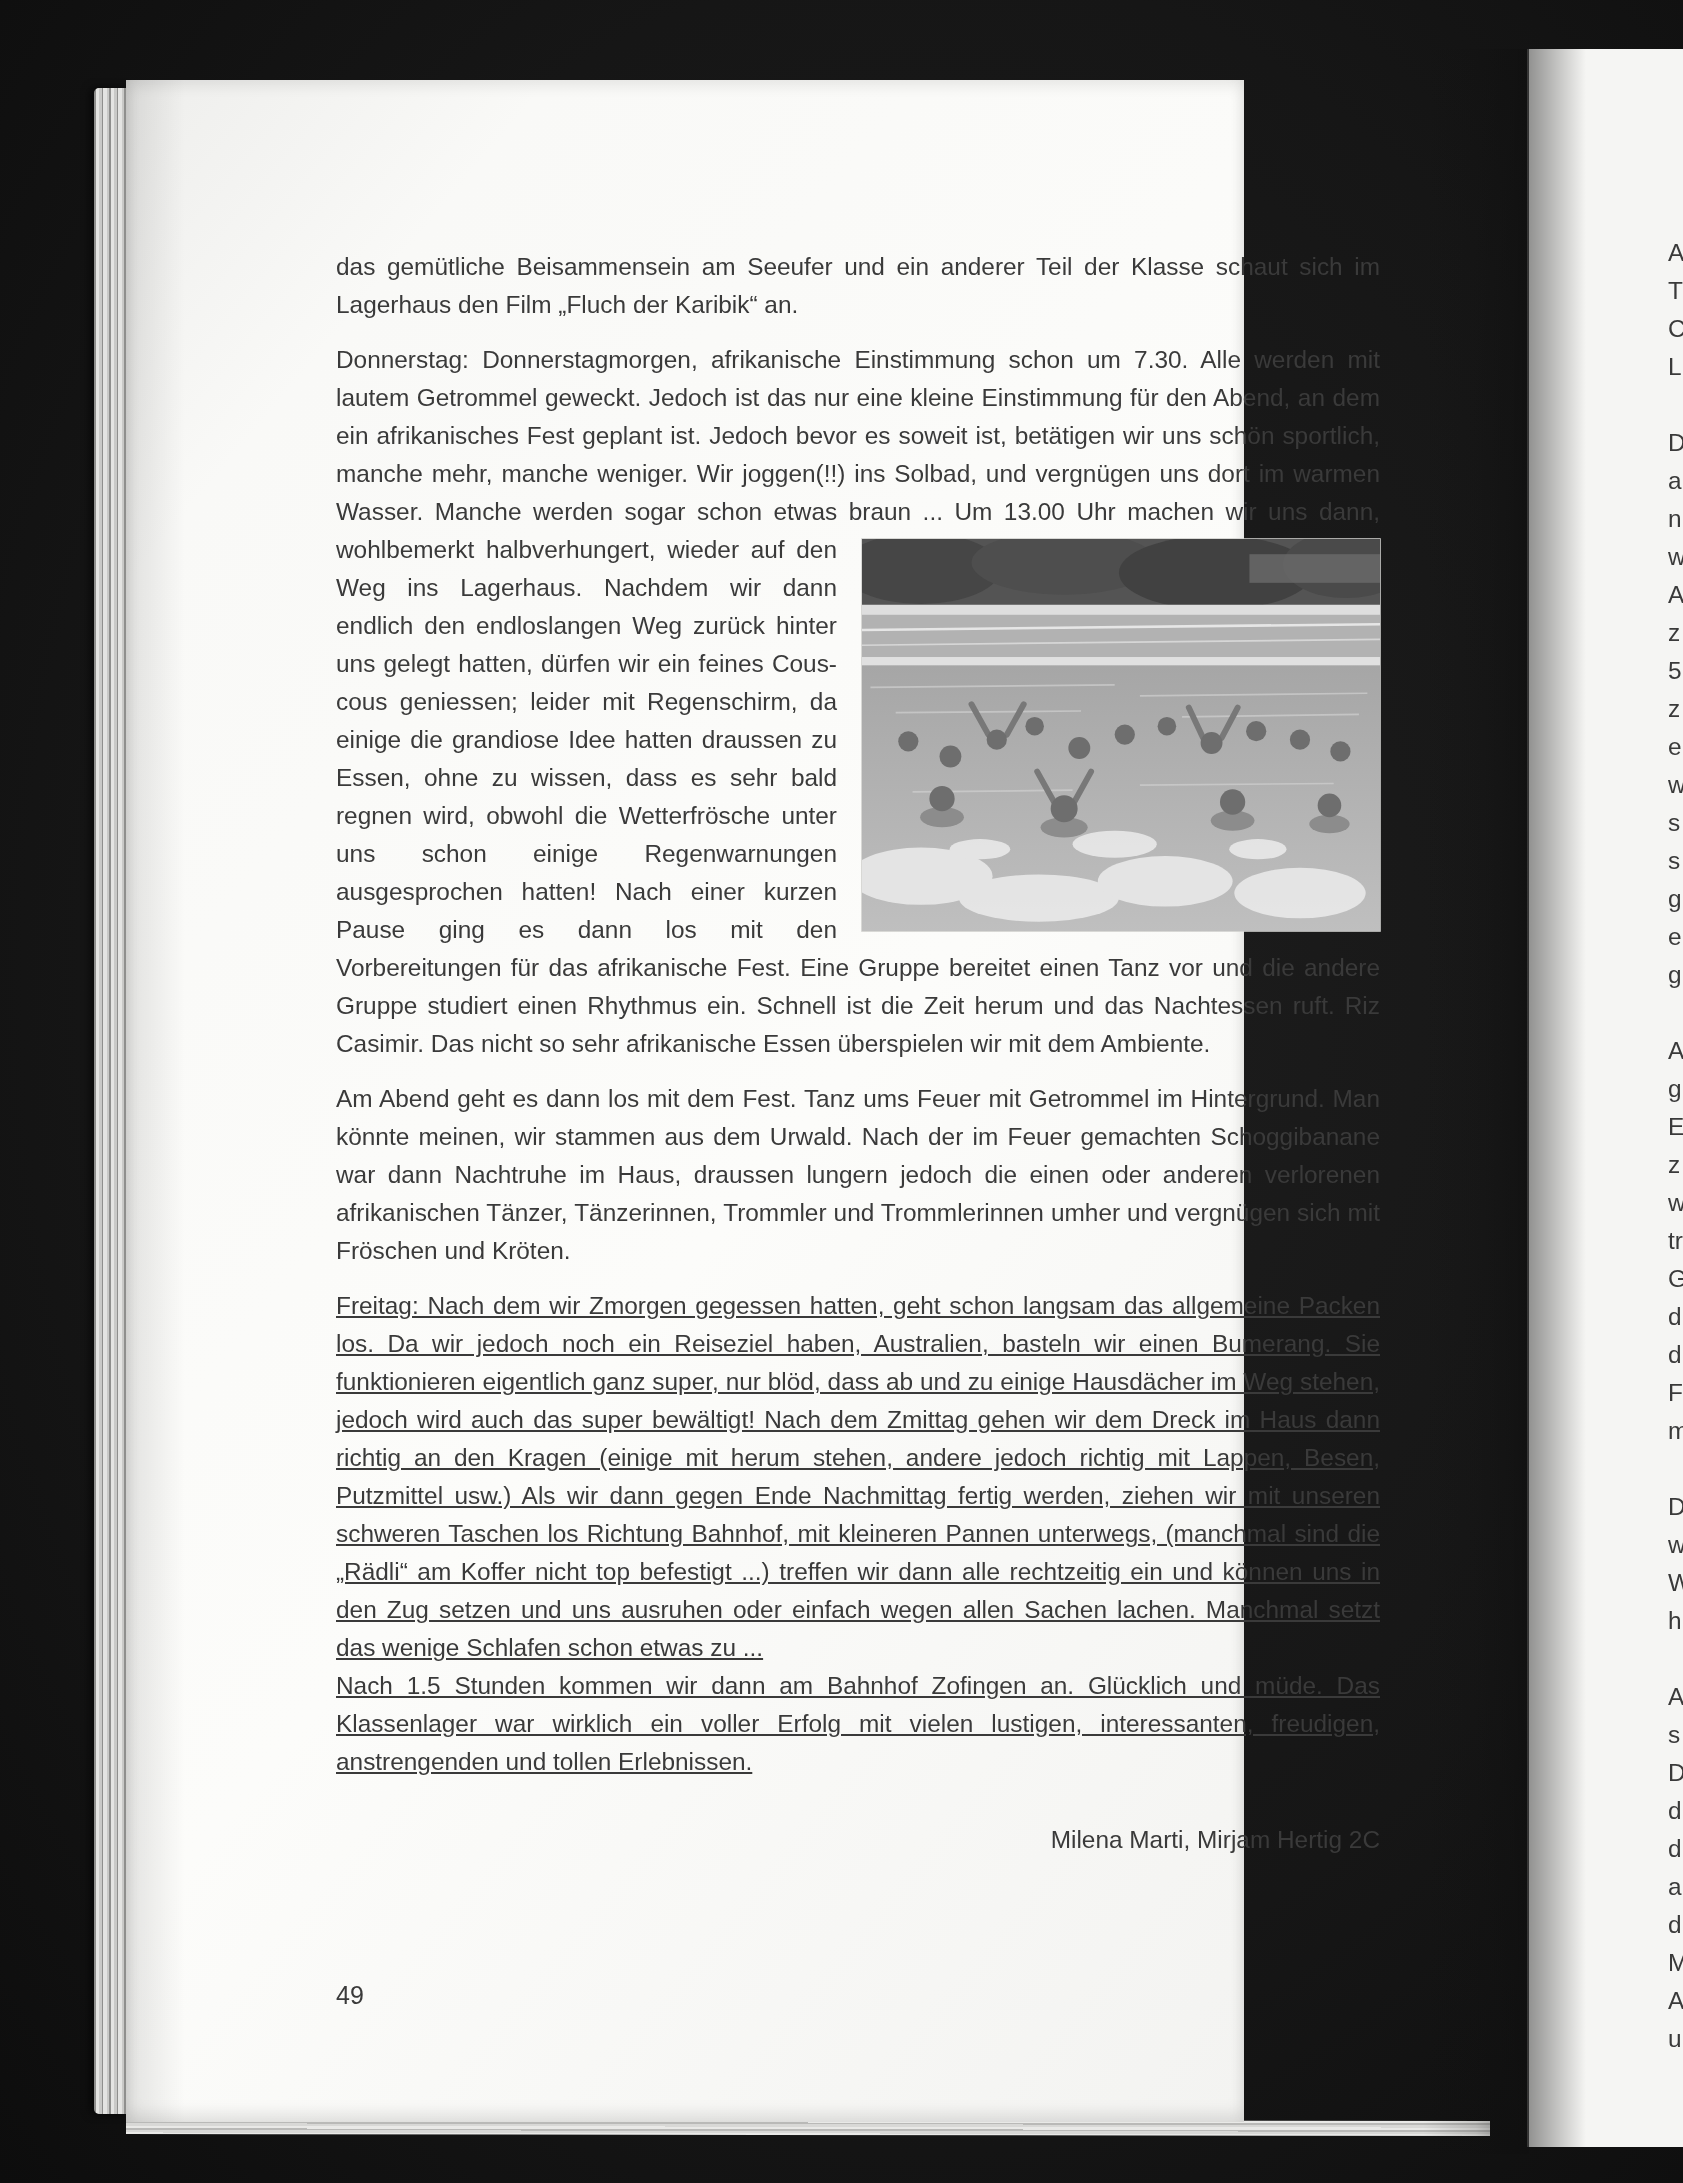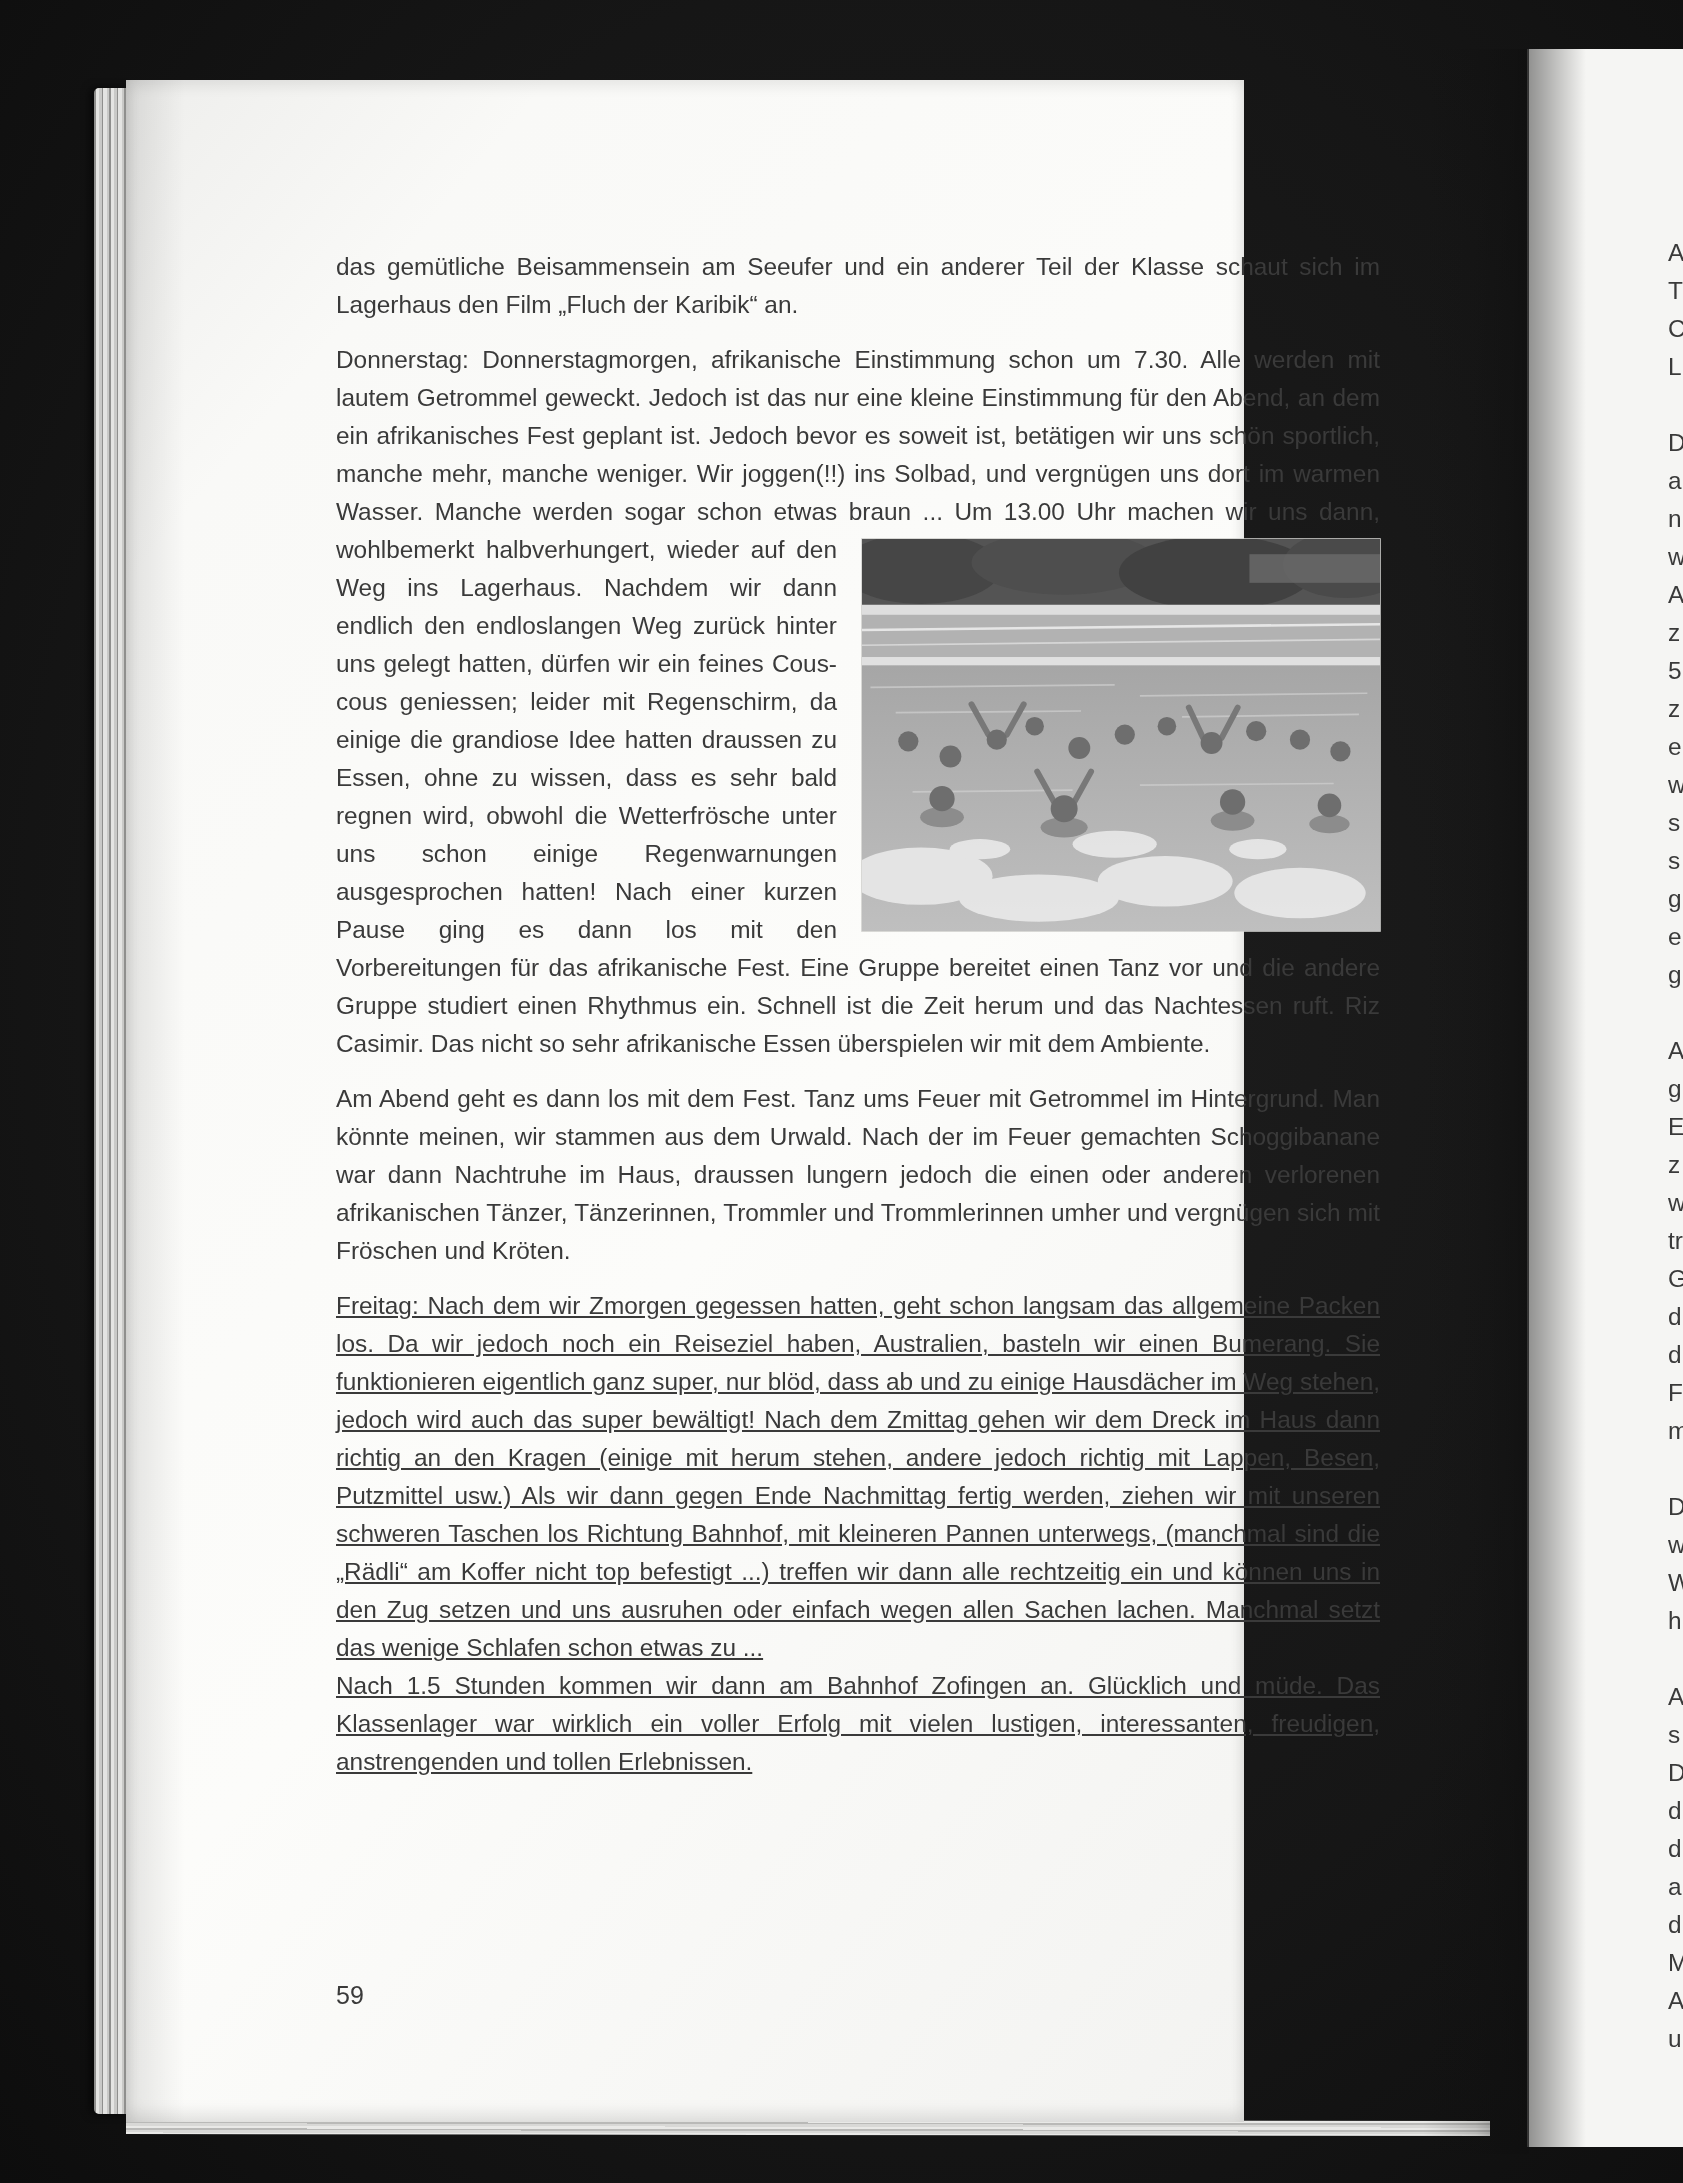--- a/index.html
+++ b/index.html
@@ -184,23 +184,24 @@
         </span>
         <span>dann, wohlbemerkt halbverhungert, wieder auf den Weg ins Lagerhaus. Nachdem wir dann endlich den endloslangen Weg zurück hinter uns gelegt hatten, dürfen wir ein feines Cous-cous geniessen; leider mit Regenschirm, da einige die grandiose Idee hatten draussen zu Essen, ohne zu wissen, dass es sehr bald regnen wird, obwohl die Wetterfrösche unter uns schon einige Regenwarnungen ausgesprochen hatten! Nach einer kurzen Pause ging es dann los mit den Vorbereitungen für das afrikanische Fest. Eine Gruppe bereitet einen Tanz vor und die andere Gruppe studiert einen Rhythmus ein. Schnell ist die Zeit herum und das Nachtessen ruft. Riz Casimir. Das nicht so sehr afrikanische Essen überspielen wir mit dem Ambiente.</span>
       </p>
 
       <p class="para">Am Abend geht es dann los mit dem Fest. Tanz ums Feuer mit Getrommel im Hintergrund. Man könnte meinen, wir stammen aus dem Urwald. Nach der im Feuer gemachten Schoggibanane war dann Nachtruhe im Haus, draussen lungern jedoch die einen oder anderen verlorenen afrikanischen Tänzer, Tänzerinnen, Trommler und Trommlerinnen umher und vergnügen sich mit Fröschen und Kröten.</p>
 
       <p class="para no-gap">Freitag: Nach dem wir Zmorgen gegessen hatten, geht schon langsam das allgemeine Packen los. Da wir jedoch noch ein Reiseziel haben, Australien, basteln wir einen Bumerang. Sie funktionieren eigentlich ganz super, nur blöd, dass ab und zu einige Hausdächer im Weg stehen, jedoch wird auch das super bewältigt! Nach dem Zmittag gehen wir dem Dreck im Haus dann richtig an den Kragen (einige mit herum stehen, andere jedoch richtig mit Lappen, Besen, Putzmittel usw.) Als wir dann gegen Ende Nachmittag fertig werden, ziehen wir mit unseren schweren Taschen los Richtung Bahnhof, mit kleineren Pannen unterwegs, (manchmal sind die „Rädli“ am Koffer nicht top befestigt ...) treffen wir dann alle rechtzeitig ein und können uns in den Zug setzen und uns ausruhen oder einfach wegen allen Sachen lachen. Manchmal setzt das wenige Schlafen schon etwas zu ...</p>
 
       <p class="para no-gap">Nach 1.5 Stunden kommen wir dann am Bahnhof Zofingen an. Glücklich und müde. Das Klassenlager war wirklich ein voller Erfolg mit vielen lustigen, interessanten, freudigen, anstrengenden und tollen Erlebnissen.</p>
 
+      <p class="signature">Milena Marti, Mirjam Hertig 2C</p>
     </div>
 
-    <div class="page-number">59</div>
+    <div class="page-number">49</div>
   </div>
 
   <div class="gutter"></div>
 
   <div class="right-page">
     <div class="fragments">A
 T
 C
 L
 

